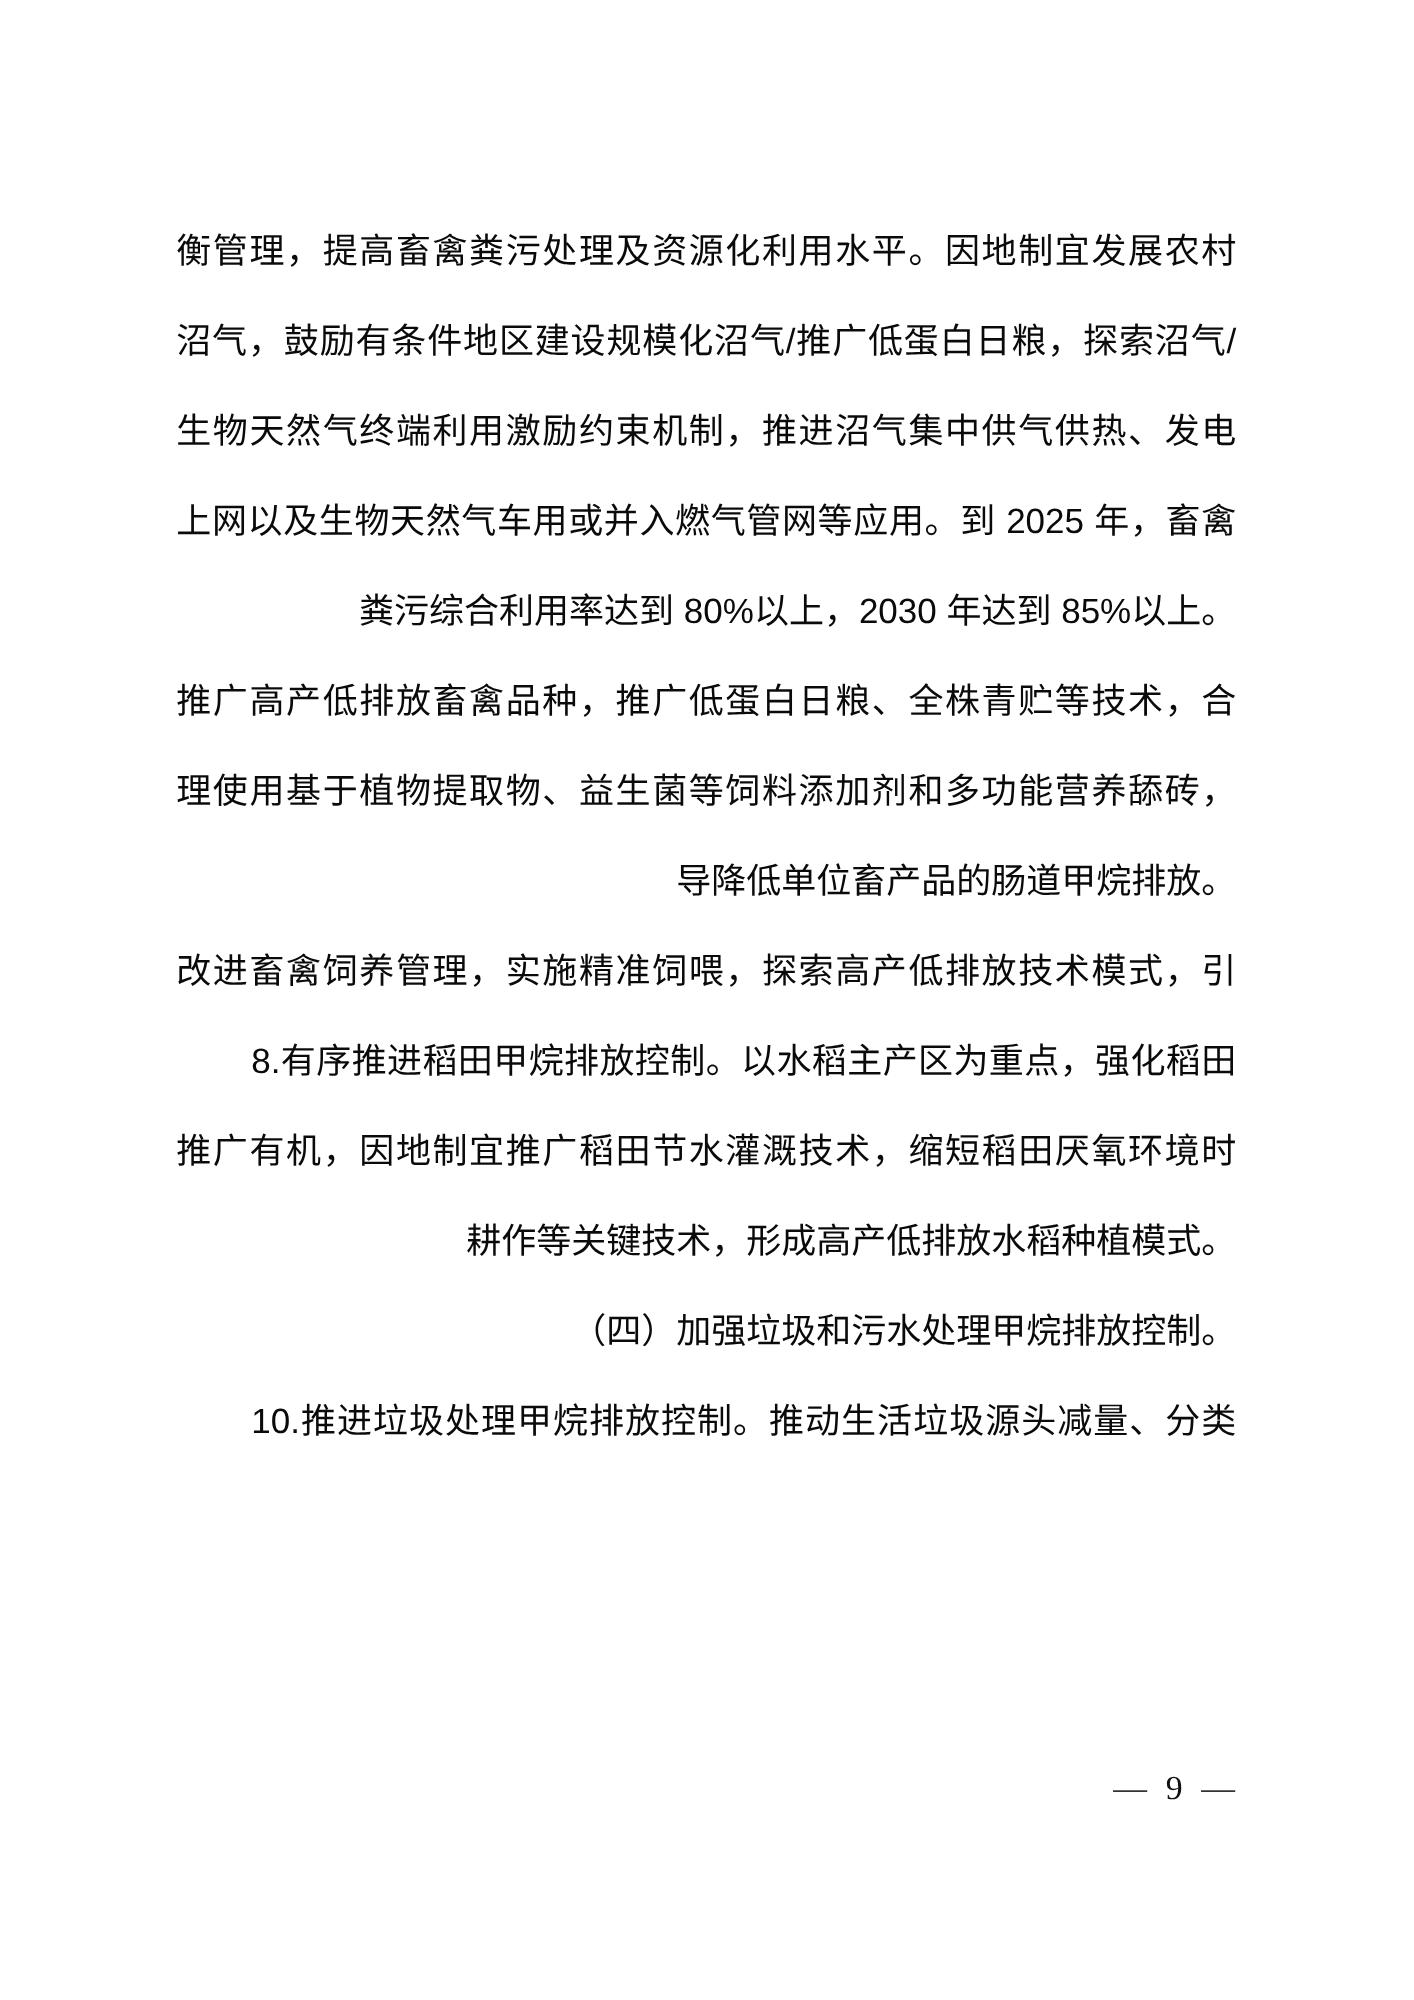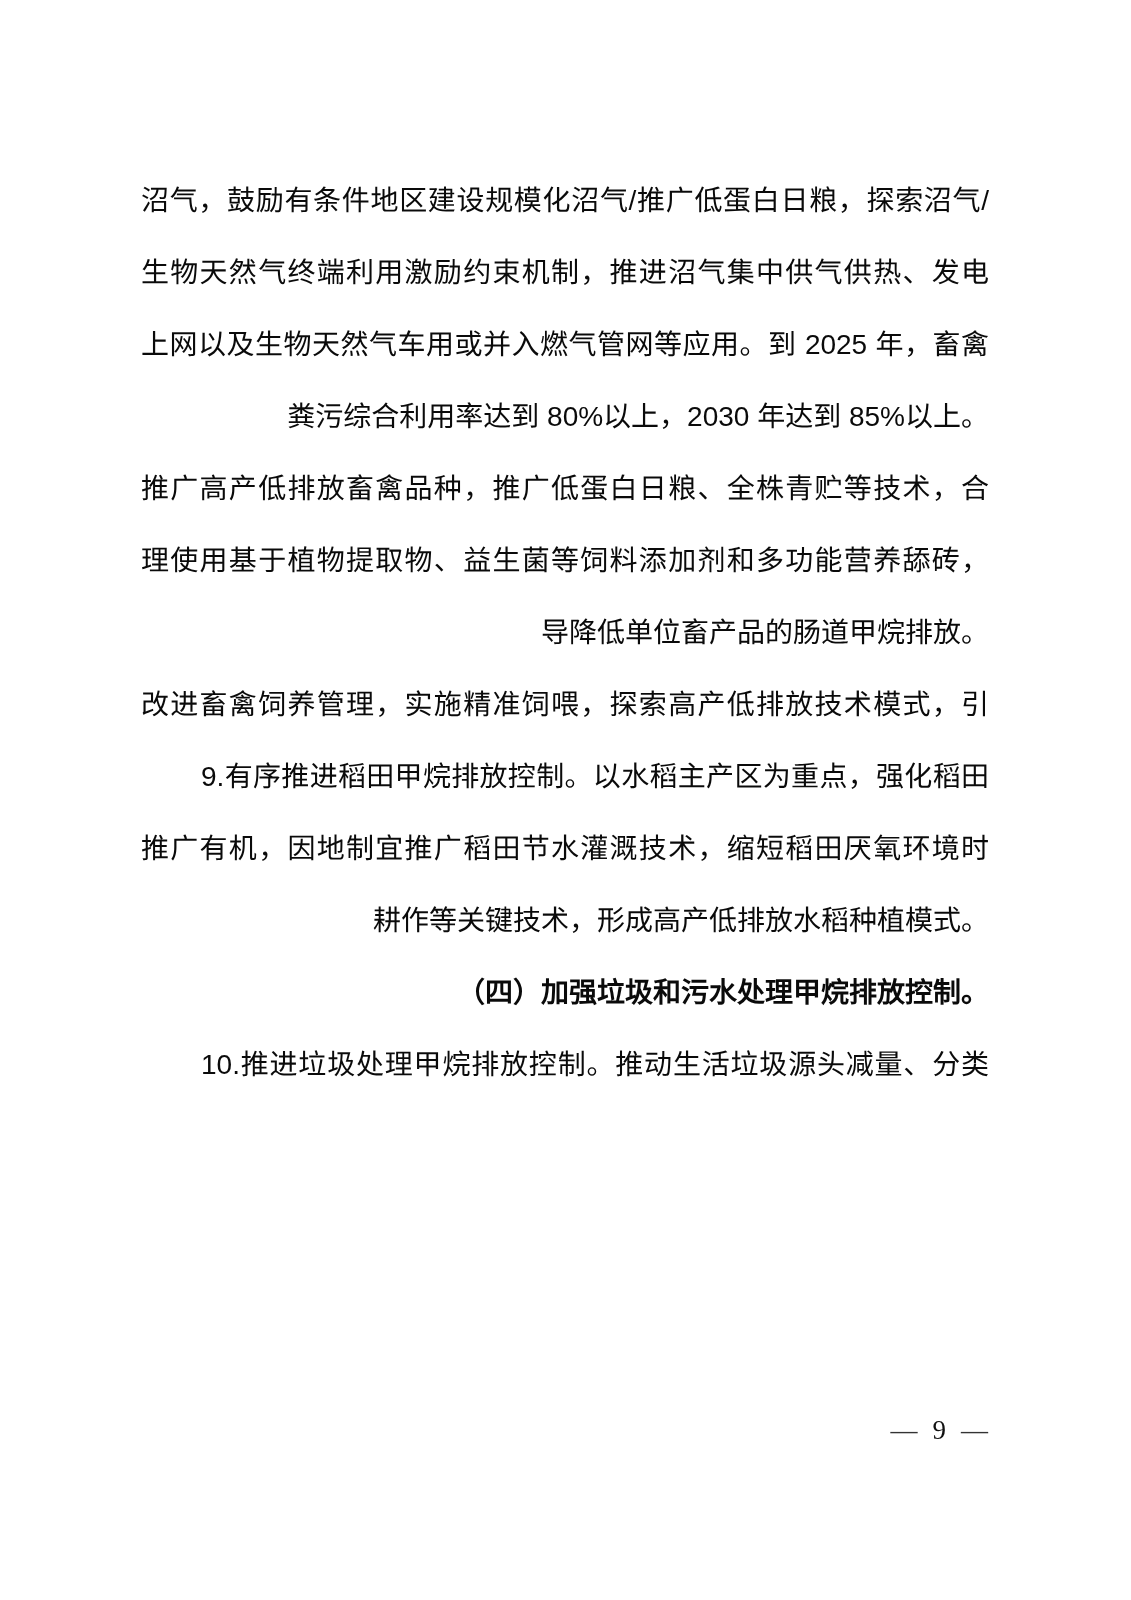--- a/index.html
+++ b/index.html
@@ -35,21 +35,21 @@
   }
   .just {
     text-align: justify;
     text-align-last: justify;
     text-justify: inter-character;
   }
   .indent {
     text-indent: 60px;
   }
   .bold {
-    font-weight: bold;
+    font-weight: normal;
   }
   .footer {
     position: absolute;
     top: 1408px;
     right: 143px;
     height: 44px;
     line-height: 44px;
     font-size: 27px;
     color: #222222;
     white-space: nowrap;
@@ -62,29 +62,30 @@
     font-family: "Liberation Serif", "DejaVu Serif", serif;
     margin: 0 15px;
     color: #111111;
   }
 </style>
 </head>
 <body>
 
 <div class="page">
   <div class="content">
+    <div class="line just">衡管理，提高畜禽粪污处理及资源化利用水平。因地制宜发展农村</div>
     <div class="line just">沼气，鼓励有条件地区建设规模化沼气/推广低蛋白日粮，探索沼气/</div>
     <div class="line just">生物天然气终端利用激励约束机制，推进沼气集中供气供热、发电</div>
     <div class="line just">上网以及生物天然气车用或并入燃气管网等应用。到 2025 年，畜禽</div>
     <div class="line">粪污综合利用率达到 80%以上，2030 年达到 85%以上。</div>
     <div class="line just">推广高产低排放畜禽品种，推广低蛋白日粮、全株青贮等技术，合</div>
     <div class="line just">理使用基于植物提取物、益生菌等饲料添加剂和多功能营养舔砖，</div>
     <div class="line">导降低单位畜产品的肠道甲烷排放。</div>
     <div class="line just">改进畜禽饲养管理，实施精准饲喂，探索高产低排放技术模式，引</div>
-    <div class="line just indent">9.有序推进稻田甲烷排放控制。以水稻主产区为重点，强化稻田</div>
+    <div class="line just indent">8.有序推进稻田甲烷排放控制。以水稻主产区为重点，强化稻田</div>
     <div class="line just">推广有机，因地制宜推广稻田节水灌溉技术，缩短稻田厌氧环境时</div>
     <div class="line">耕作等关键技术，形成高产低排放水稻种植模式。</div>
     <div class="line indent bold">（四）加强垃圾和污水处理甲烷排放控制。</div>
     <div class="line just indent">10.推进垃圾处理甲烷排放控制。推动生活垃圾源头减量、分类</div>
   </div>
 
   <div class="footer">
     <span class="dash">—</span><span class="pagenum">9</span><span class="dash">—</span>
   </div>
 </div>

